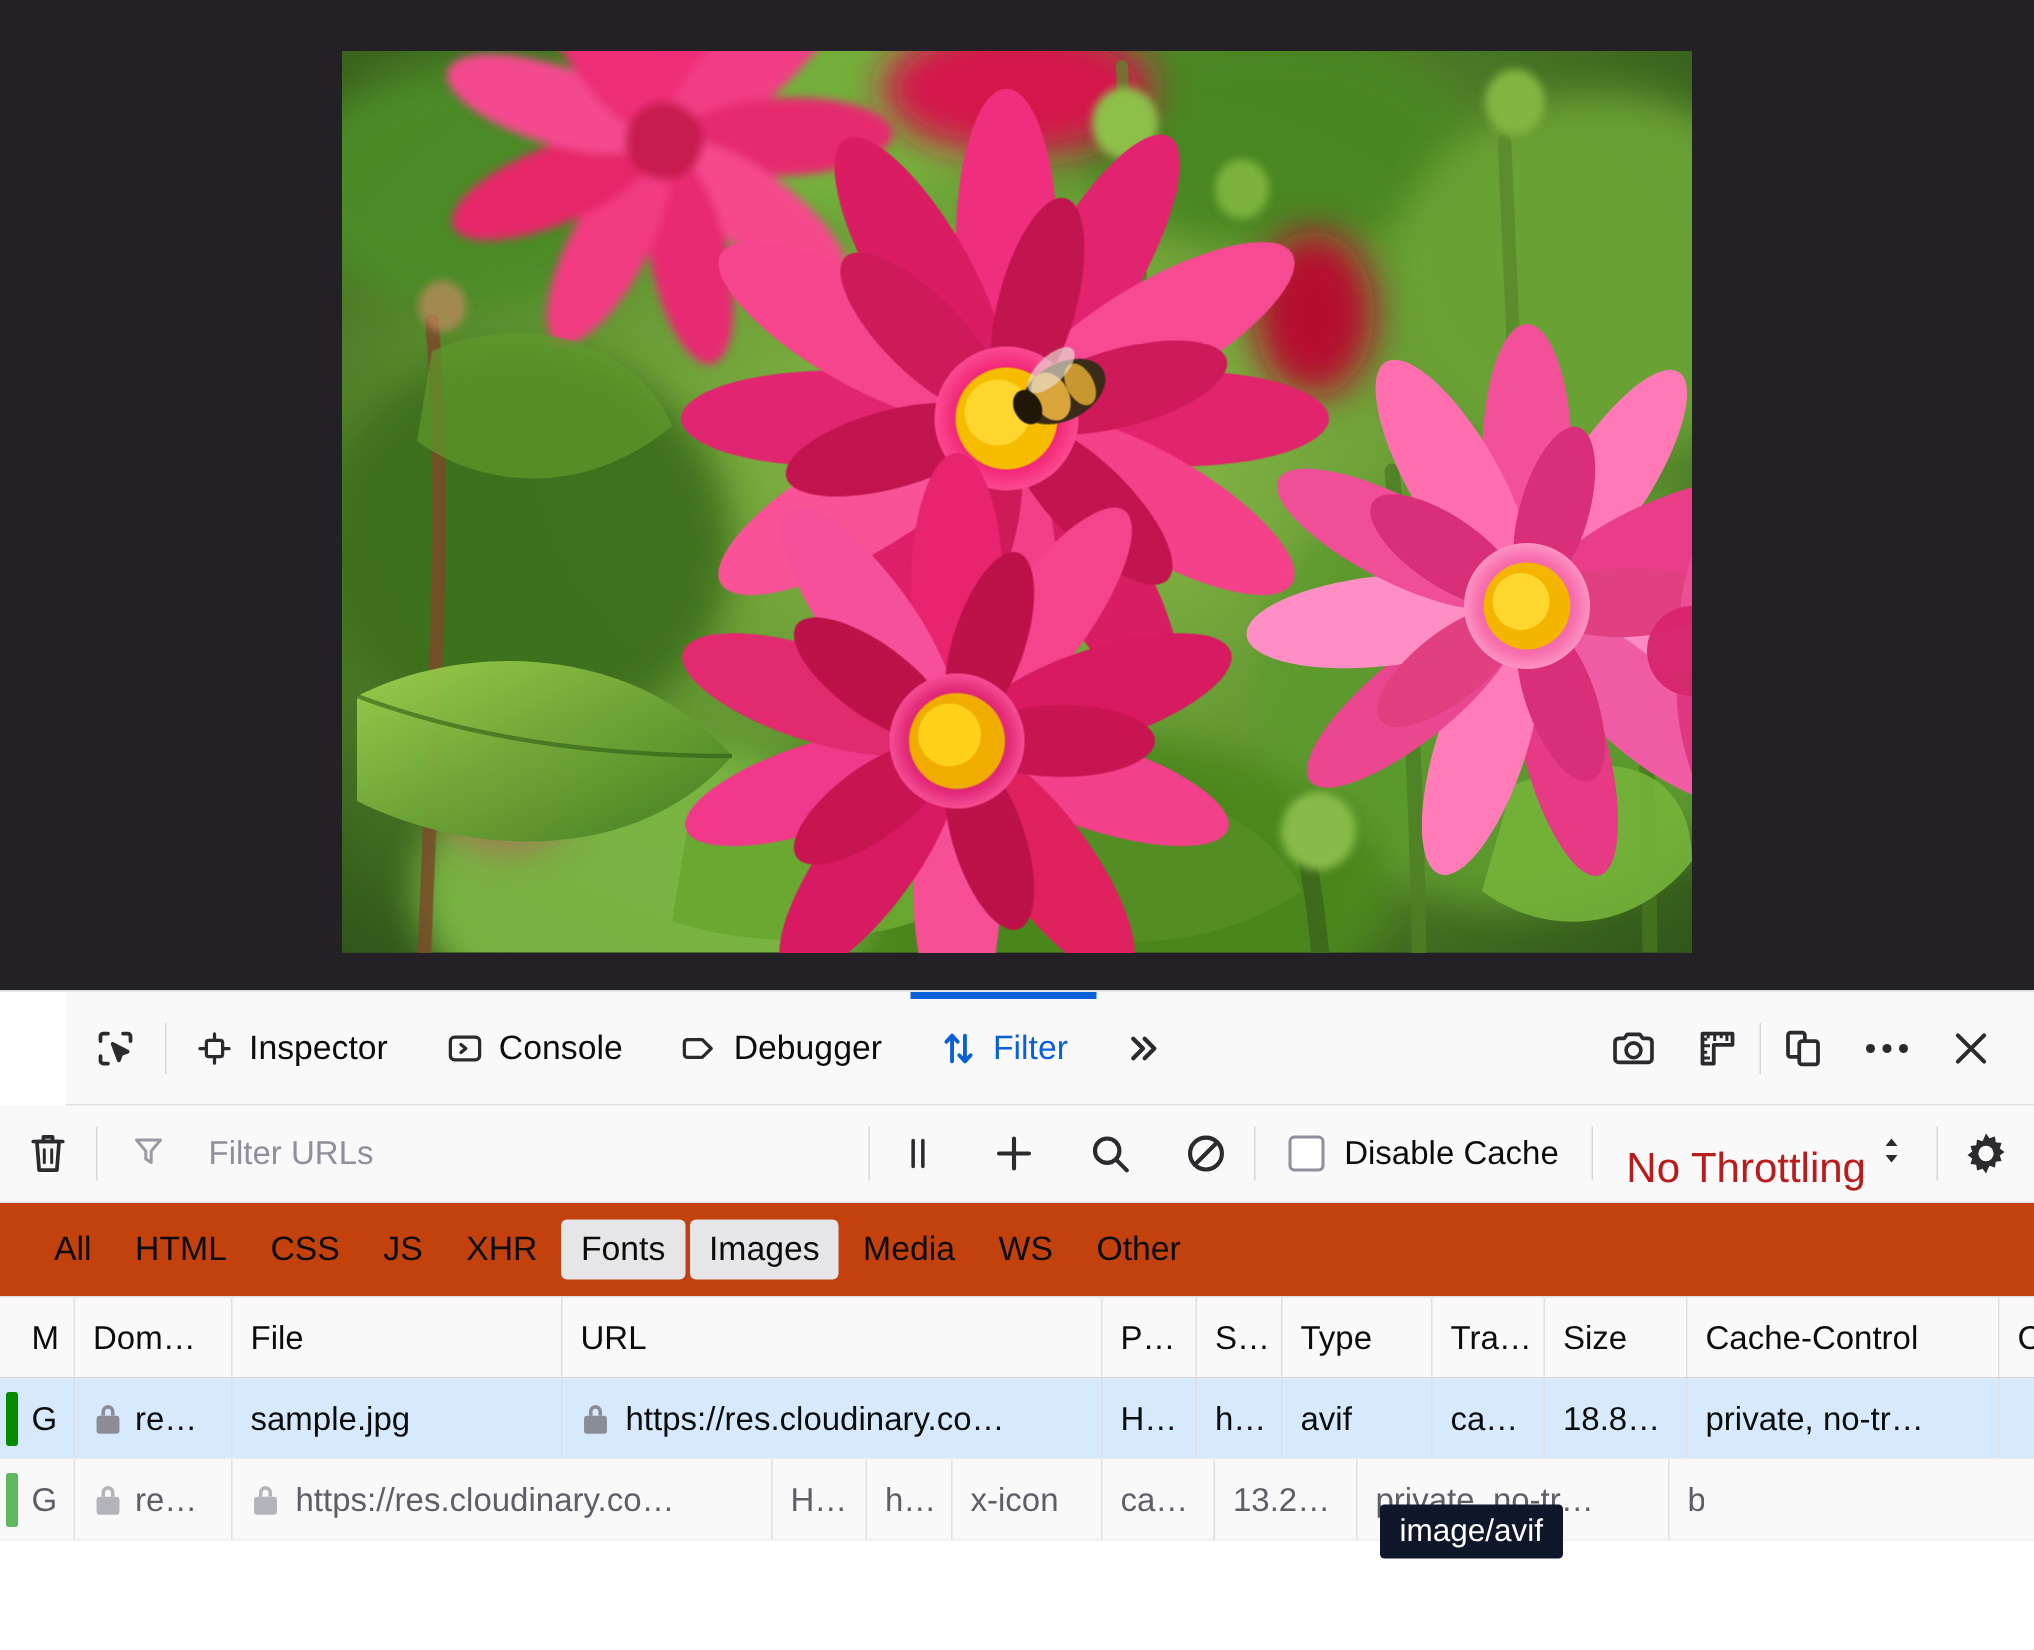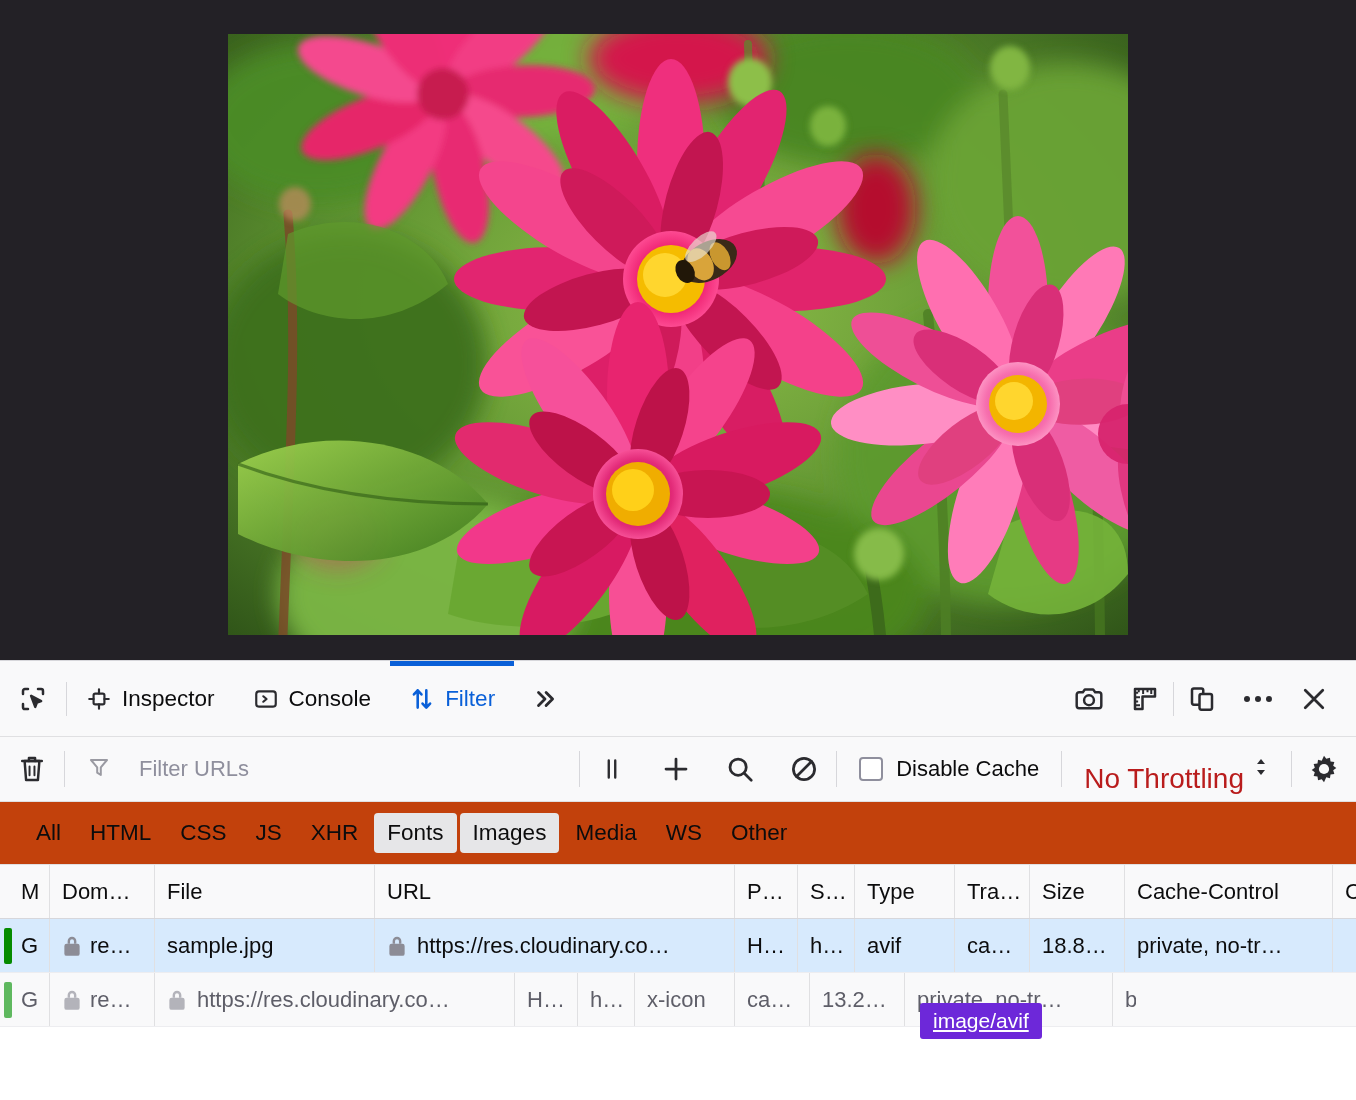--- a/index.html
+++ b/index.html
@@ -31,21 +31,21 @@
     background: #ffffff;
     border-top: 1px solid #d7d7db;
   }
 
   
   #tabbar {
     position: relative;
     height: 76px;
     background: #f9f9fa;
     border-bottom: 1px solid #e0e0e2;
-    display: flex; align-items: center;
+    display: flex; align-items: center; margin-left: 44px;
   }
   .tb-pick {
     width: 66px; height: 100%;
     display: flex; align-items: center; justify-content: center;
     cursor: pointer;
   }
   .tb-sep {
     width: 1px; height: 34px; background: #d7d7db; flex: none;
   }
   .tabs { display: flex; align-items: stretch; height: 100%; }
@@ -411,20 +411,28 @@
       <div class="tab">
         <span class="ticon">
           <svg width="26" height="26" viewBox="0 0 24 24" fill="none" stroke="#2b2b2f" stroke-width="2" stroke-linecap="round" stroke-linejoin="round">
             <rect x="3" y="5" width="18" height="14" rx="2.5"></rect>
             <path d="M9.5 9.5l3 2.5-3 2.5"></path>
           </svg>
         </span>
         <span>Console</span>
       </div>
 
+      <div class="tab">
+        <span class="ticon">
+          <svg width="26" height="26" viewBox="0 0 24 24" fill="none" stroke="#2b2b2f" stroke-width="2" stroke-linejoin="round">
+            <path d="M3 8.5a2 2 0 0 1 2-2h9l5.5 5.5L14 17.5H5a2 2 0 0 1-2-2z"></path>
+          </svg>
+        </span>
+        <span>Debugger</span>
+      </div>
 
       <div class="tab active">
         <span class="ticon">
           <svg width="26" height="28" viewBox="0 0 24 26" fill="none" stroke="#0a60d8" stroke-width="2.4" stroke-linecap="round" stroke-linejoin="round">
             <path d="M8 21V5M8 5L4.5 8.8M8 5l3.5 3.8"></path>
             <path d="M16 5v16M16 21l3.5-3.8M16 21l-3.5-3.8"></path>
           </svg>
         </span>
         <span>Filter</span>
       </div>
@@ -636,13 +644,13 @@
       <div class="td c-scheme">h…</div>
       <div class="td c-type">x-icon</div>
       <div class="td c-transf">ca…</div>
       <div class="td c-size">13.2…</div>
       <div class="td c-cache">private, no-tr…</div>
       <div class="td c-last">br</div>
     </div>
   </div>
 </div>
 
-<div id="tooltip" style="background: #6d28d9; text-decoration: underline;">image/avif</div>
+<div id="tooltip" style="background: #0f172a;">image/avif</div>
 
 </body></html>

